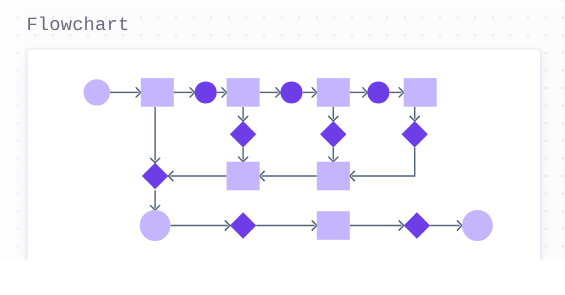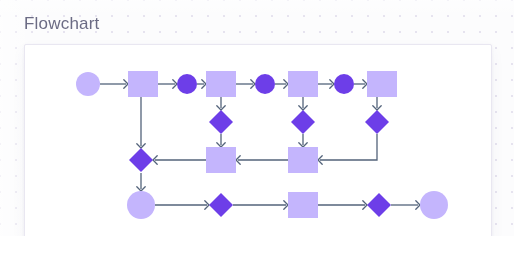--- a/index.html
+++ b/index.html
@@ -5,21 +5,21 @@
   html, body {
     margin: 0;
     padding: 0;
     background: #ffffff;
   }
   #app {
     position: relative;
     width: 514px;
     height: 236px;
     overflow: hidden;
-    font-family: Liberation Sans, sans-serif;
+    font-family: Liberation Mono, monospace;
     background-color: #fcfcfd;
     background-image: radial-gradient(circle, #e6e3ef 1.1px, transparent 1.2px);
     background-size: 16px 16px;
     background-position: 8px 8px;
   }
   
   #page-glow {
     position: absolute;
     inset: 0;
     pointer-events: none;

